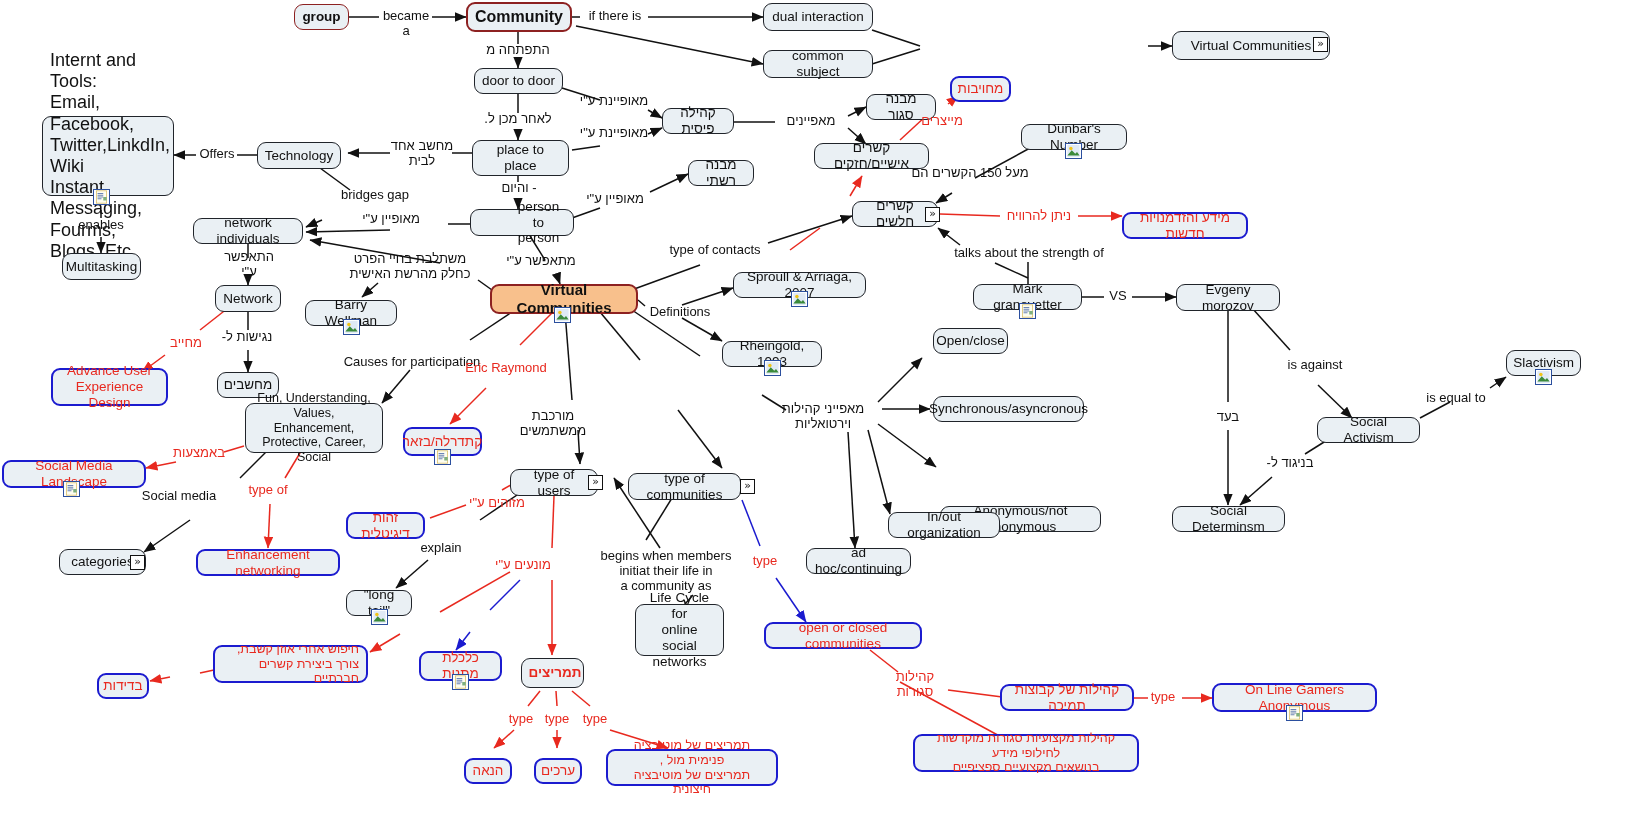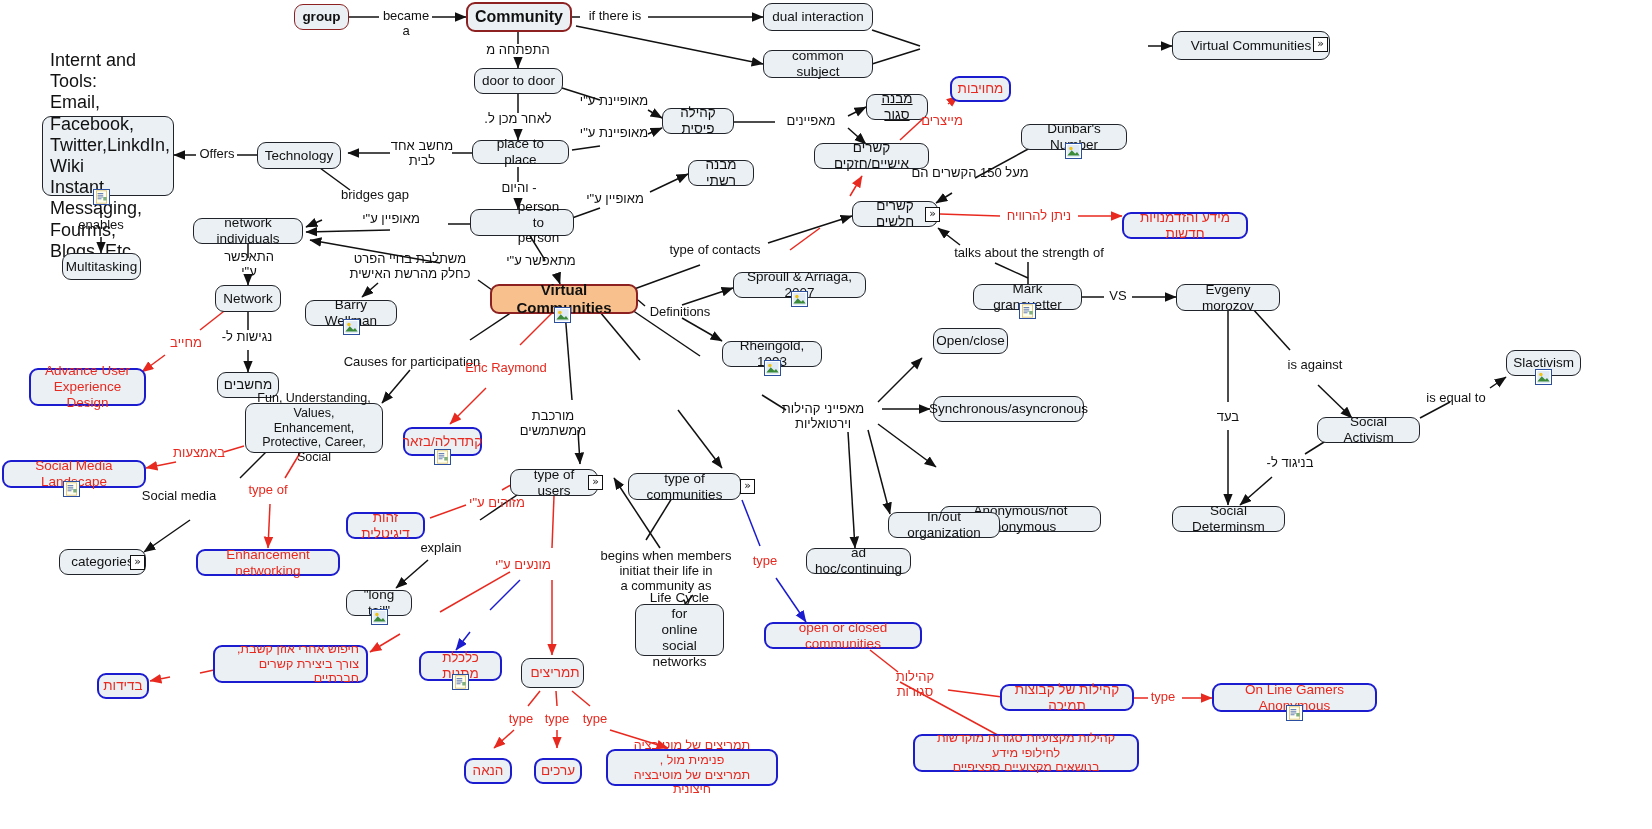--- a/index.html
+++ b/index.html
@@ -38,21 +38,21 @@
     border:2.6px solid #8d2121;
     font-weight:bold;
     font-size:16px;
     background:#eaf0f4;
   }
   .node.group{
     border:1.8px solid #8d2121;
     font-weight:bold;
     font-size:13.5px;
   }
-  .node.bold{font-weight:normal;padding-left:12px;}
+  .node.bold{font-weight:bold;padding-left:12px;}
   .node.rtl{direction:rtl;}
 
   
   .elabel{
     position:absolute;
     font-size:13px;
     color:#111;
     line-height:1.15;
     white-space:pre-line;
     text-align:center;
@@ -301,27 +301,27 @@
 
 <div class="node" style="left:763px;top:3px;width:110px;height:28px;">dual interaction</div>
 
 <div class="node" style="left:763px;top:50px;width:110px;height:28px;">common subject</div>
 
 <div class="node" style="left:1172px;top:31px;width:158px;height:29px;">Virtual  Communities</div>
 <div class="zicon" style="left:1313px;top:37px;">»</div>
 
 <div class="node" style="left:474px;top:68px;width:89px;height:26px;">door to door</div>
 
-<div class="node" style="left:472px;top:140px;width:97px;height:24px;">place to place</div>
+<div class="node" style="left:472px;top:140px;width:97px;height:36px;">place to place</div>
 
 <div class="node" style="left:470px;top:209px;width:104px;height:27px;padding-left:40px;">person to person</div>
 
 <div class="node rtl" style="left:662px;top:108px;width:72px;height:26px;">קהילה פיסית</div>
 
-<div class="node rtl" style="left:866px;top:94px;width:62px;height:26px;text-decoration:underline;">מבנה סגור</div>
+<div class="node rtl" style="left:866px;top:94px;width:70px;height:26px;">מבנה סגור</div>
 
 <div class="node rtl" style="left:688px;top:160px;width:66px;height:26px;">מבנה רשתי</div>
 
 <div class="node rtl" style="left:814px;top:143px;width:115px;height:26px;">קשרים אישיים/חזקים</div>
 
 <div class="node blue rtl" style="left:950px;top:76px;width:61px;height:26px;">מחויבות</div>
 
 <div class="node" style="left:1021px;top:124px;width:106px;height:26px;">Dunbar's Number</div>
 <div class="nicon" style="left:1065px;top:143px;">
   <svg viewBox="0 0 16 16">
@@ -359,21 +359,21 @@
 </div>
 
 <div class="node" style="left:62px;top:253px;width:79px;height:27px;">Multitasking</div>
 
 <div class="node" style="left:193px;top:218px;width:110px;height:26px;">network individuals</div>
 
 <div class="node" style="left:215px;top:285px;width:66px;height:27px;">Network</div>
 
 <div class="node rtl" style="left:217px;top:372px;width:62px;height:26px;">מחשבים</div>
 
-<div class="node blue" style="left:29px;top:368px;width:117px;height:38px;">Advance User
+<div class="node blue" style="left:51px;top:368px;width:117px;height:38px;">Advance User
 Experience Design</div>
 
 <div class="node" style="left:305px;top:300px;width:92px;height:26px;">Barry Wellman</div>
 <div class="nicon" style="left:343px;top:319px;">
   <svg viewBox="0 0 16 16">
         <rect x="0" y="0" width="16" height="16" fill="#fff"></rect>
         <rect x="1" y="1" width="14" height="14" fill="#dfe9f5"></rect>
         <circle cx="5" cy="5" r="2" fill="#f0c419"></circle>
         <path d="M1,13 L6,7 L10,11 L12,9 L15,13 z" fill="#3a8a3a"></path>
       </svg>

